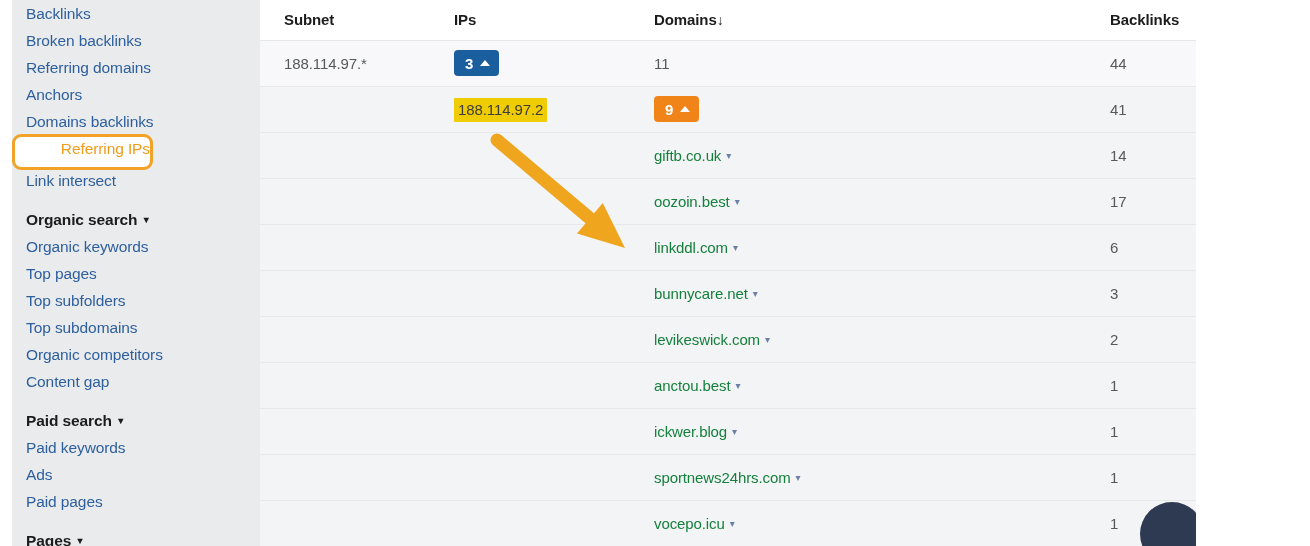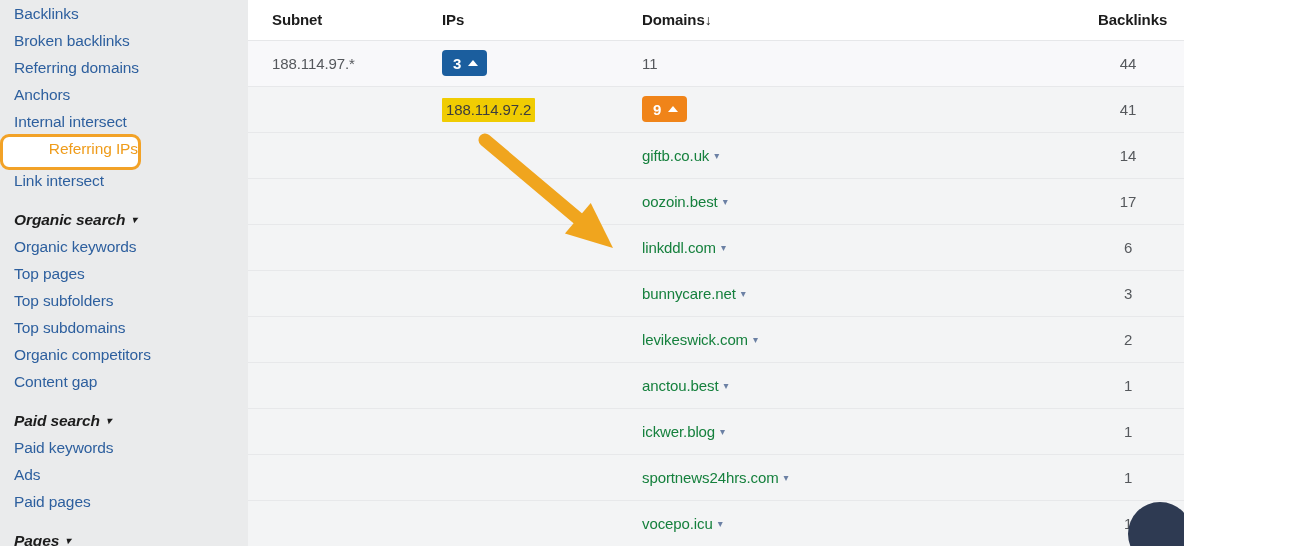--- a/index.html
+++ b/index.html
@@ -10,20 +10,21 @@
     overflow: hidden;
     background: #ffffff;
     font-family: "Liberation Sans", sans-serif;
   }
   #app {
     position: relative;
     width: 1184px;
     height: 546px;
     display: flex;
     overflow: hidden;
+    margin-left: 12px;
   }
 
   
   .sidebar {
     width: 248px;
     min-width: 248px;
     height: 546px;
     background: #eaebec;
     position: relative;
     box-sizing: border-box;
@@ -50,21 +51,20 @@
     display: block;
     font-size: 15.5px;
     line-height: 27px;
     height: 27px;
     color: #1c1c1c;
     font-weight: bold;
     padding-left: 14px;
     white-space: nowrap;
     cursor: pointer;
     letter-spacing: -0.1px;
-    font-style: italic;
   }
   .nav-group .caret {
     font-size: 10px;
     position: relative;
     top: -2px;
     margin-left: 2px;
   }
   .nav-spacer { height: 12px; }
 
   
@@ -120,21 +120,21 @@
     padding: 0 0 0 24px;
     height: 46px;
     vertical-align: middle;
     border-bottom: 1px solid #e7e8ea;
     box-sizing: border-box;
     letter-spacing: -0.1px;
     background: #f3f4f5;
   }
   table.grid tr.first-row td { background: #f8f8fa; }
   table.grid td.num {
-    text-align: center;
+    text-align: left;
     padding: 0 26px 0 0;
   }
   .col-subnet { width: 170px; }
   .col-ips    { width: 200px; }
   .col-domains{ width: 480px; }
   .col-backlinks { width: auto; }
 
   .sort-arrow { font-size: 14px; }
 
   
@@ -214,21 +214,21 @@
 <body>
 
 <div id="app">
 
   <nav class="sidebar">
     <ul class="nav-list" id="nav-list">
         <li class="nav-link"><span>Backlinks</span></li>
         <li class="nav-link"><span>Broken backlinks</span></li>
         <li class="nav-link"><span>Referring domains</span></li>
         <li class="nav-link"><span>Anchors</span></li>
-        <li class="nav-link"><span>Internal intersect</span></li>
+        <li class="nav-link"><span>Domains backlinks</span></li>
         <li class="nav-link highlighted"><span>Referring IPs</span></li>
         <li class="nav-link"><span>Link intersect</span></li>
         <li class="nav-spacer"></li>
         <li class="nav-group"><span>Organic search</span> <span class="caret">▾</span></li>
         <li class="nav-link"><span>Organic keywords</span></li>
         <li class="nav-link"><span>Top pages</span></li>
         <li class="nav-link"><span>Top subfolders</span></li>
         <li class="nav-link"><span>Top subdomains</span></li>
         <li class="nav-link"><span>Organic competitors</span></li>
         <li class="nav-link"><span>Content gap</span></li>

